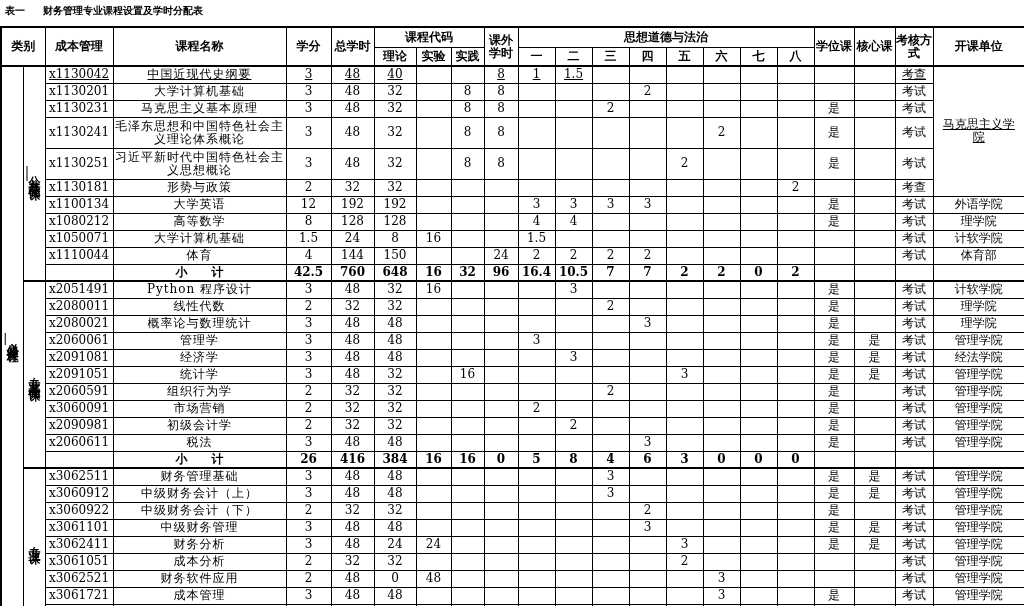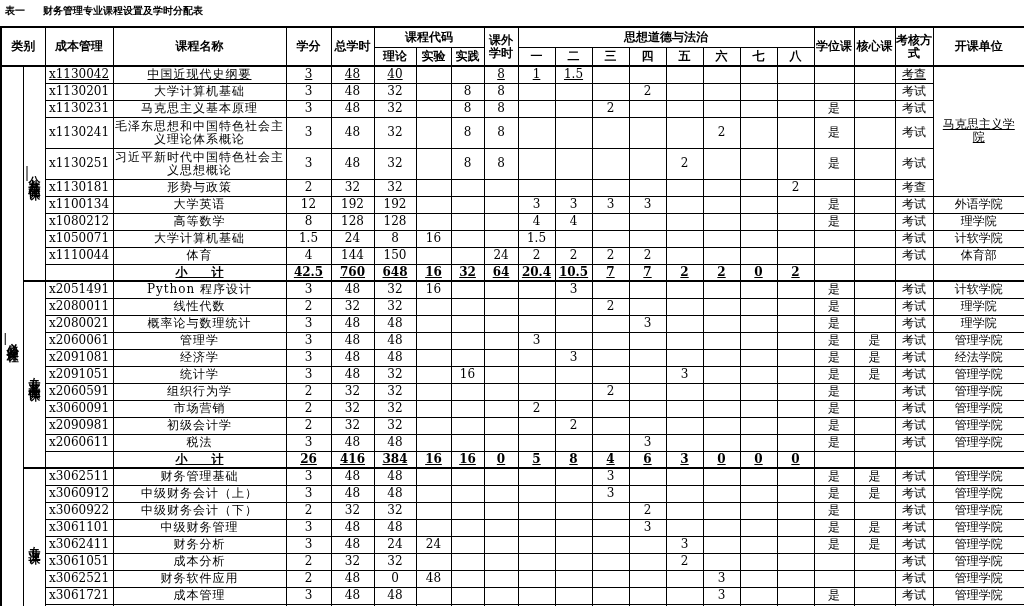--- a/index.html
+++ b/index.html
@@ -35,21 +35,21 @@
     overflow: hidden;
     font-weight: normal;
   }
   thead th { font-weight: bold; }
   thead tr.h1 { height: 20px; padding-left: 46px; }
   thead tr.h2 { height: 19px; }
   tbody tr { height: 17px; }
   tbody tr.tall { height: 31px; }
   tbody tr:first-child td { border-top-width: 2px; text-decoration: underline; }
   tbody tr.sec-start td { border-top-width: 2px; }
-  tbody tr.subtotal td { font-weight: bold; text-decoration: underline; }
+  tbody tr.subtotal td { font-weight: bold; }
   tbody tr.cutoff { height: 8px; }
   tbody tr.cutoff td { border-bottom: none; }
   td.cat {
     writing-mode: vertical-rl;
     text-orientation: upright;
     letter-spacing: 3px;
     font-weight: bold;
   }
   td.name { letter-spacing: 1px; }
   td.unit { padding: 0 6px; }
@@ -336,22 +336,22 @@
           <td class="unit" rowspan="1">体育部</td>
         </tr>
         <tr class="subtotal">
           <td></td>
           <td>小　　计</td>
           <td>42.5</td>
           <td>760</td>
           <td>648</td>
           <td>16</td>
           <td>32</td>
-          <td>64</td>
-          <td>20.4</td>
+          <td>96</td>
+          <td>16.4</td>
           <td>10.5</td>
           <td>7</td>
           <td>7</td>
           <td>2</td>
           <td>2</td>
           <td>0</td>
           <td>2</td>
           <td></td>
           <td></td>
           <td></td>

